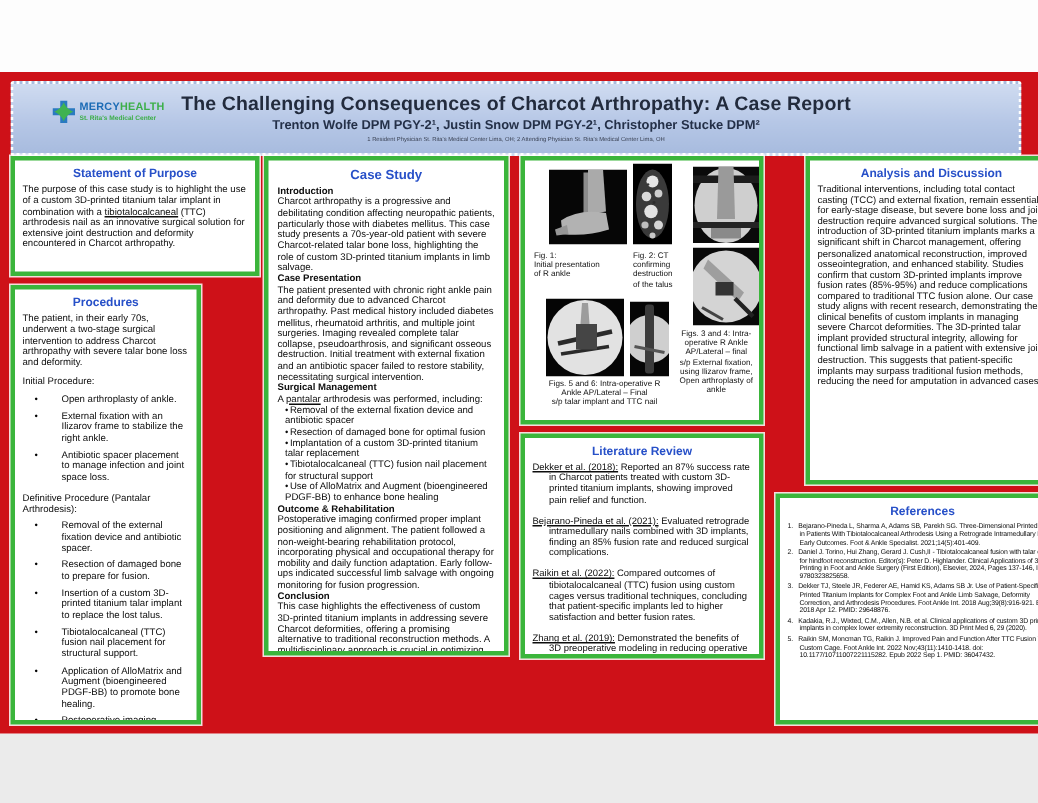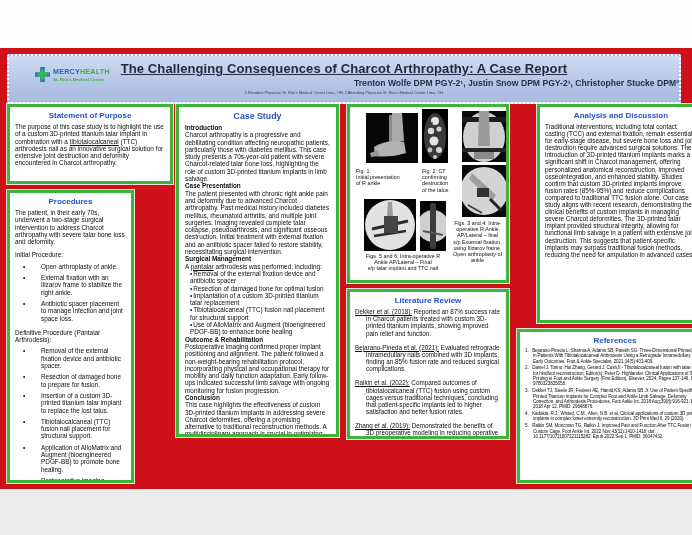--- a/index.html
+++ b/index.html
@@ -6,24 +6,24 @@
   body{width:692px;height:535px;background:#ffffff;font-family:"Liberation Sans",sans-serif;
        -webkit-font-smoothing:antialiased;}
   .canvas{position:relative;width:692px;height:535px;overflow:hidden;background:#fdfdfd;}
   .page-bottom{position:absolute;left:0;top:489px;width:692px;height:46px;background:#ebebeb;}
   .poster{position:absolute;left:0;top:48px;width:692px;height:441px;background:#ce1118;}
 
   
   .header{position:absolute;left:7px;top:6px;width:674px;height:50px;box-sizing:border-box;
           background:linear-gradient(180deg,#cfdbf0 0%,#b6c7e6 55%,#a7bbde 100%);
           border:2px dotted #ffffff;border-radius:2px;text-align:center;}
-  .title{margin-top:5px;font-size:13px;font-weight:600;color:#222b3d;letter-spacing:.1px;text-decoration:underline;}
-  .authors{margin-top:2px;font-size:8.6px;font-weight:600;color:#243048;text-align:right;}
+  .title{margin-top:5px;font-size:13px;font-weight:600;color:#222b3d;letter-spacing:.1px;}
+  .authors{margin-top:2px;font-size:8.6px;font-weight:600;color:#243048;}
   .affil{margin-top:2px;font-size:3.9px;color:#3a4254;}
-  .logo{position:absolute;left:26px;top:10px;display:flex;align-items:center;text-align:left;}
+  .logo{position:absolute;left:26px;top:10px;display:flex;align-items:flex-start;text-align:left;}
   .logo svg{width:15px;height:15px;margin-right:3px;margin-top:1px;}
   .logo-line1{font-size:7.2px;font-weight:700;letter-spacing:.2px;}
   .logo-mercy{color:#1b6bb5;}
   .logo-health{color:#3daf49;}
   .logo-sub{font-size:4.4px;color:#3daf49;font-weight:600;margin-top:1px;}
 
   
   .box{position:absolute;background:#ffffff;border:3px solid #3bb53b;box-sizing:border-box;
        box-shadow:0 0 0 1px rgba(255,255,255,.85);padding:3px 5px;overflow:hidden;}
   .bh{margin:1px 0 3px 0;text-align:center;color:#2750c8;font-size:8px;font-weight:700;}

